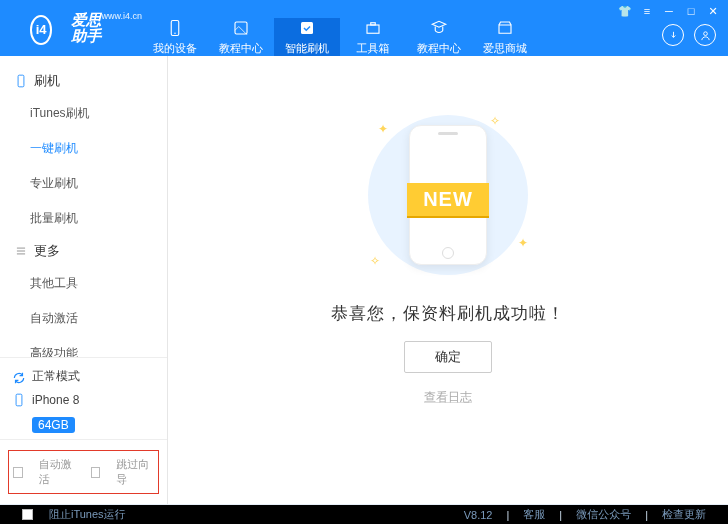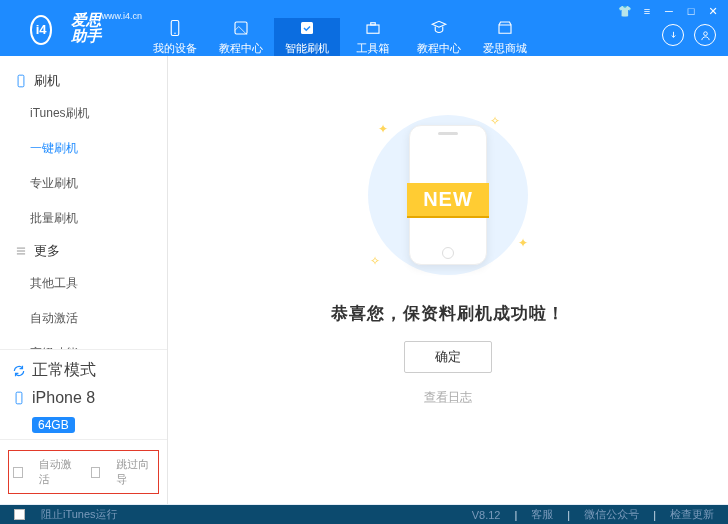--- a/index.html
+++ b/index.html
@@ -28,44 +28,44 @@
 .sidebar { width: 168px; border-right: 1px solid #e6e6e6; display:flex; flex-direction:column; background:#fff;}
 .side-scroll { flex:1; overflow:hidden; padding-top:10px; }
 .side-group-header { display:flex; align-items:center; gap:6px; padding: 6px 14px; font-size:13px; color:#333; }
 .side-group-header svg { width:14px; height:14px; stroke:#1e8bff; fill:none; }
 .side-group-header .gh-text { color:#333; font-weight:500;}
 .side-list { padding-left: 30px; }
 .side-item { font-size:12px; color:#555; padding:9px 0; cursor:pointer; }
 .side-item.active { color:#1e8bff; }
 
 .side-status { border-top:1px solid #eee; padding:10px 12px 6px; }
-.status-row { display:flex; align-items:center; gap:6px; font-size:16px; color:#444; margin-bottom:8px;}
+.status-row { display:flex; align-items:flex-end; gap:6px; font-size:12px; color:#444; margin-bottom:8px;}
 .status-row svg { width:14px; height:14px; }
 .badge64 { display:inline-block; background:#1e8bff; color:#fff; font-size:12px; padding:1px 6px; border-radius:3px; margin-left:20px;}
 
 .side-bottom { border-top:1px solid #eee; padding:10px 8px; }
 .red-box { border:1px solid #e23a2a; padding:6px 4px; display:flex; gap:14px; }
 .chk { display:flex; align-items:center; gap:16px; font-size:11px; color:#999;}
 .chk-box { width:11px; height:11px; border:1px solid #bbb; background:#fff; display:inline-block;}
 
 .main { flex:1; display:flex; flex-direction:column; align-items:center; justify-content:flex-start; padding-top:54px; background:#fff;}
 .illus { width:200px; height:170px; position:relative; display:flex; align-items:center; justify-content:center;}
 .bg-circle { width:160px; height:160px; background:#e8f3ff; border-radius:50%; position:absolute; }
 .phone { width:78px; height:140px; background:#fff; border-radius:12px; position:relative; z-index:2; box-shadow:0 3px 10px rgba(0,0,0,0.08); border:1px solid #eee;}
 .phone::before { content:""; position:absolute; top:6px; left:50%; transform:translateX(-50%); width:20px; height:3px; background:#ddd; border-radius:2px;}
 .phone::after { content:""; position:absolute; bottom:5px; left:50%; transform:translateX(-50%); width:10px; height:10px; border:1px solid #ddd; border-radius:50%;}
 .ribbon { position:absolute; z-index:3; background:#ffcc33; color:#fff; font-weight:bold; font-size:20px; padding:5px 16px; transform:translateY(4px); box-shadow: 0 2px 0 #e6a700; letter-spacing:1px;}
 .ribbon::before,.ribbon::after { content:""; position:absolute; top:100%; border:4px solid transparent;}
 .sparkle{position:absolute;color:#ffd65c;font-size:12px;z-index:4}
 
-.success-text { font-size:17px; color:#333; margin-top:22px; letter-spacing:1px;font-weight:bold;}
+.success-text { font-size:17px; color:#333; margin-top:22px; letter-spacing:1px;}
 .confirm-btn { margin-top:16px; border:1px solid #ccc; background:#fff; padding:6px 30px; font-size:13px; color:#333; cursor:pointer; border-radius:2px;}
 .log-link { margin-top:16px; font-size:12px; color:#aaa; cursor:pointer; text-decoration:underline; text-decoration-color:#ddd;}
 
-.footer { height:20px; background:#0c4a6e; border-top:1px solid #e6eef7; display:flex; align-items:center; font-size:11px; color:#7a9abb; padding:0 14px; justify-content:space-between;}
+.footer { height:20px; background:#000000; border-top:1px solid #e6eef7; display:flex; align-items:center; font-size:11px; color:#7a9abb; padding:0 22px; justify-content:space-between;}
 .footer-left { display:flex; align-items:center; gap:4px;}
 .footer-right { display:flex; align-items:center; gap:14px;}
 .footer .sep { color:#c9daea;}
 </style>
 </head>
 <body>
 
 <div class="header">
   <div class="logo-area">
     <div class="logo-circle">i4</div>

